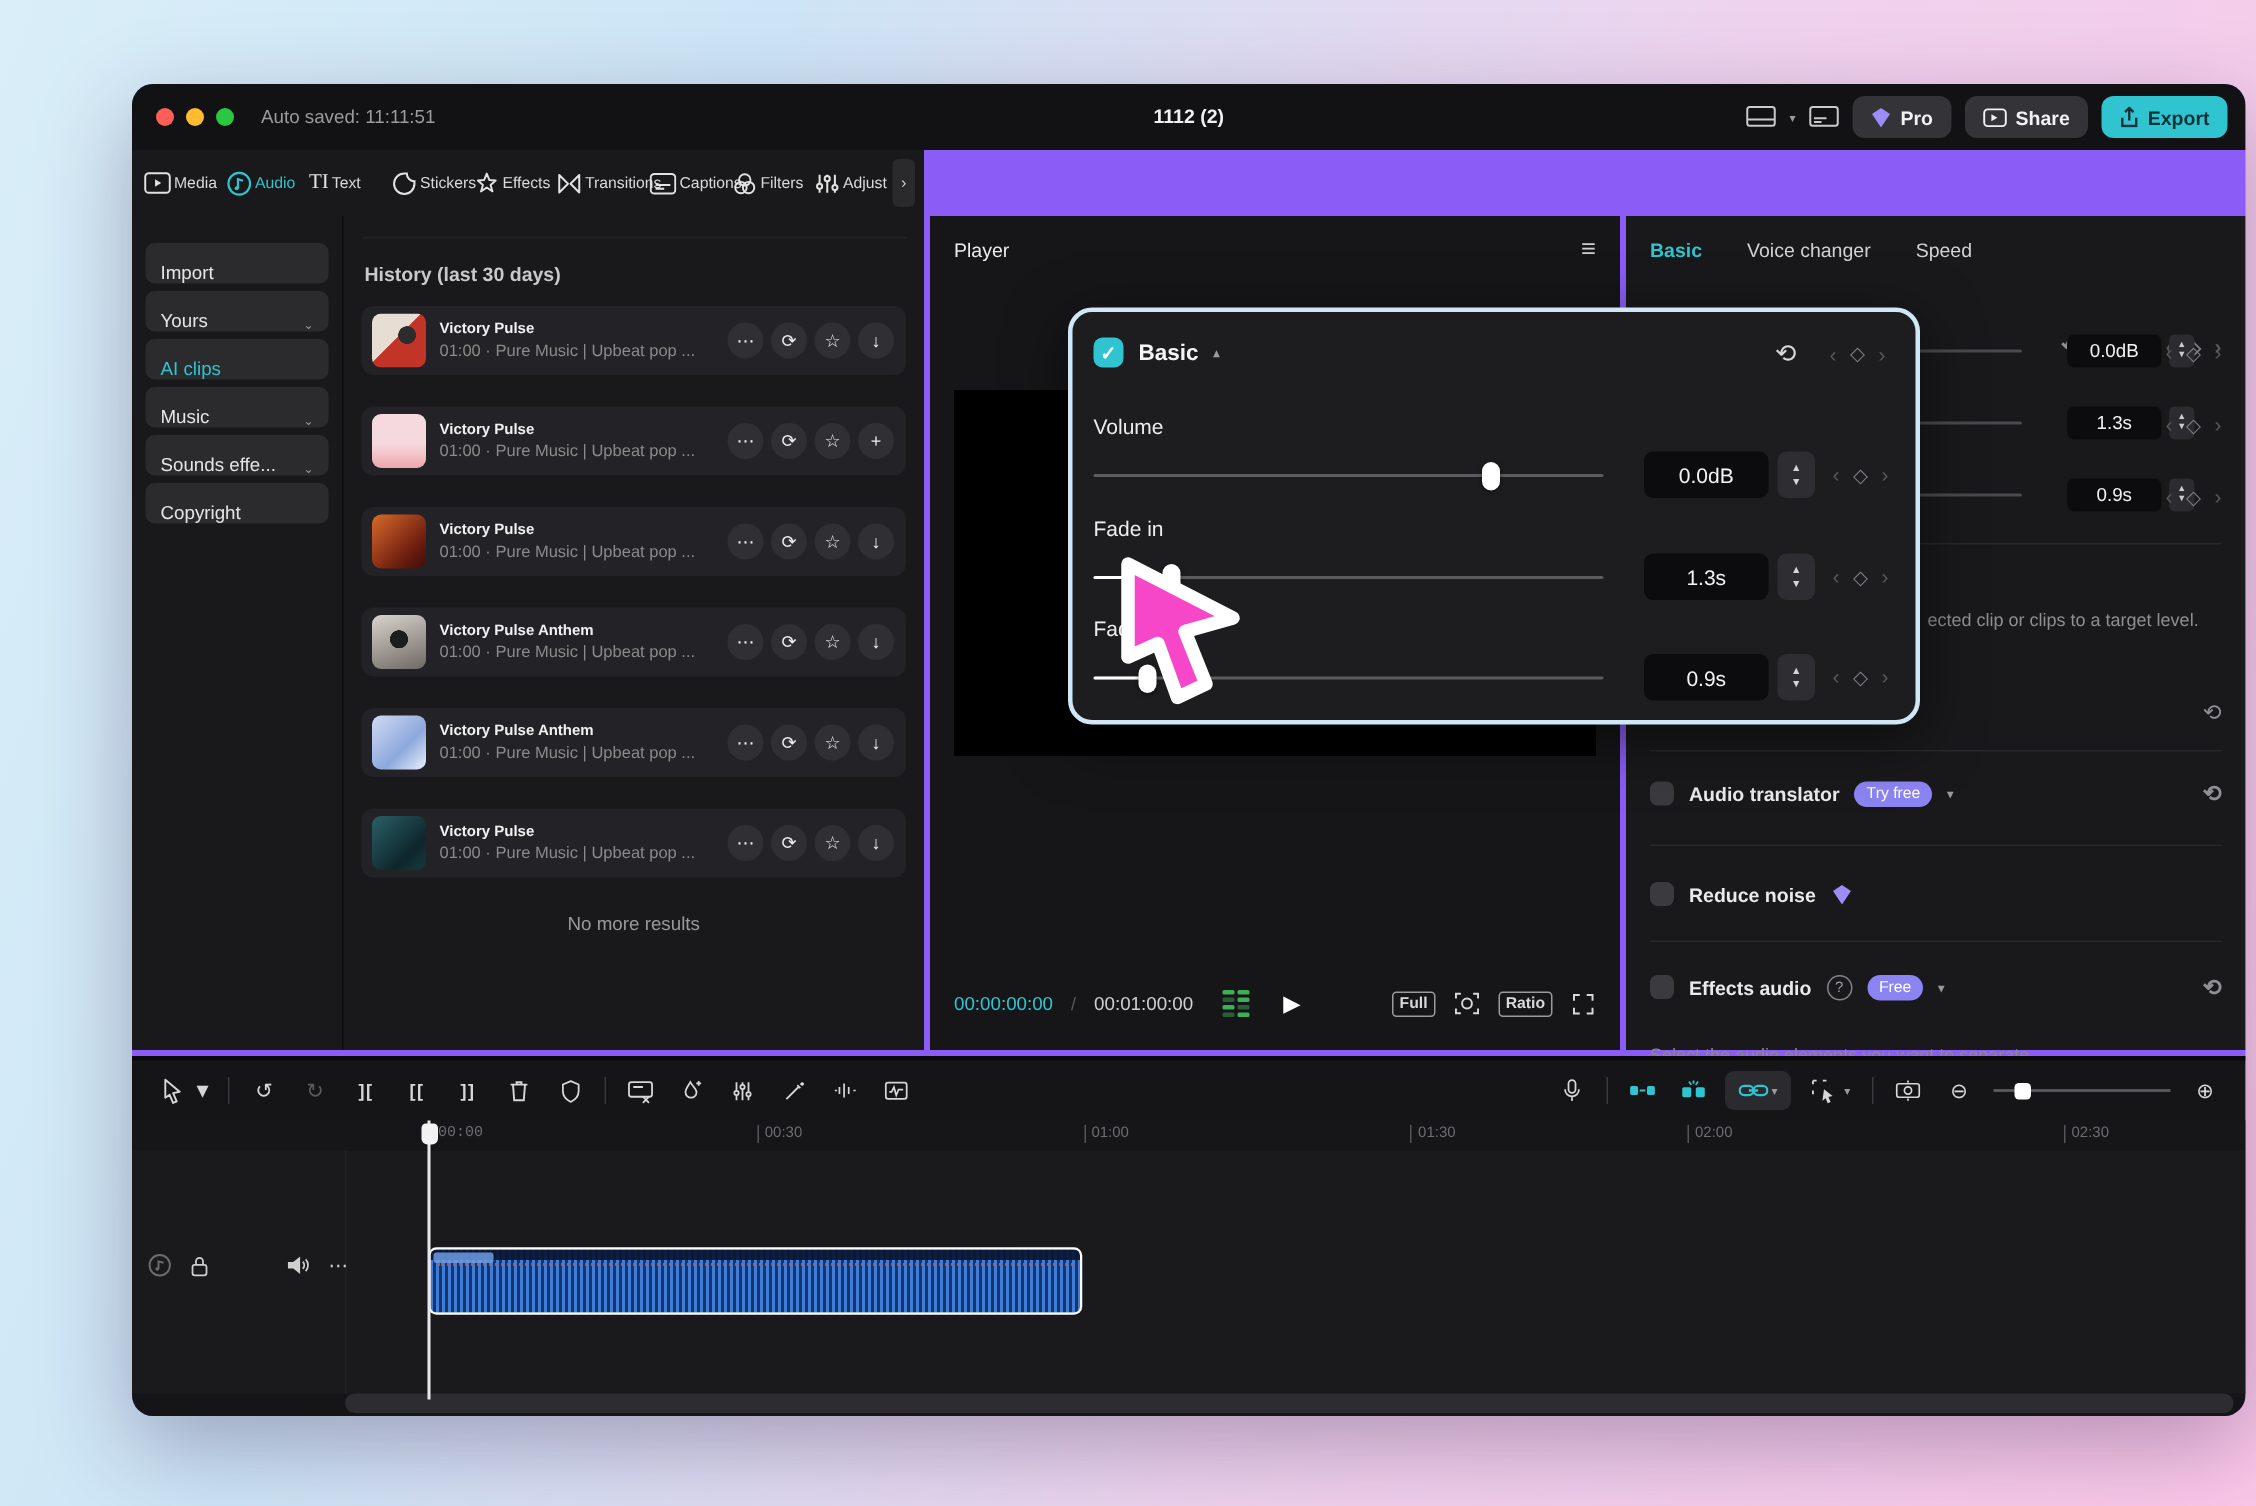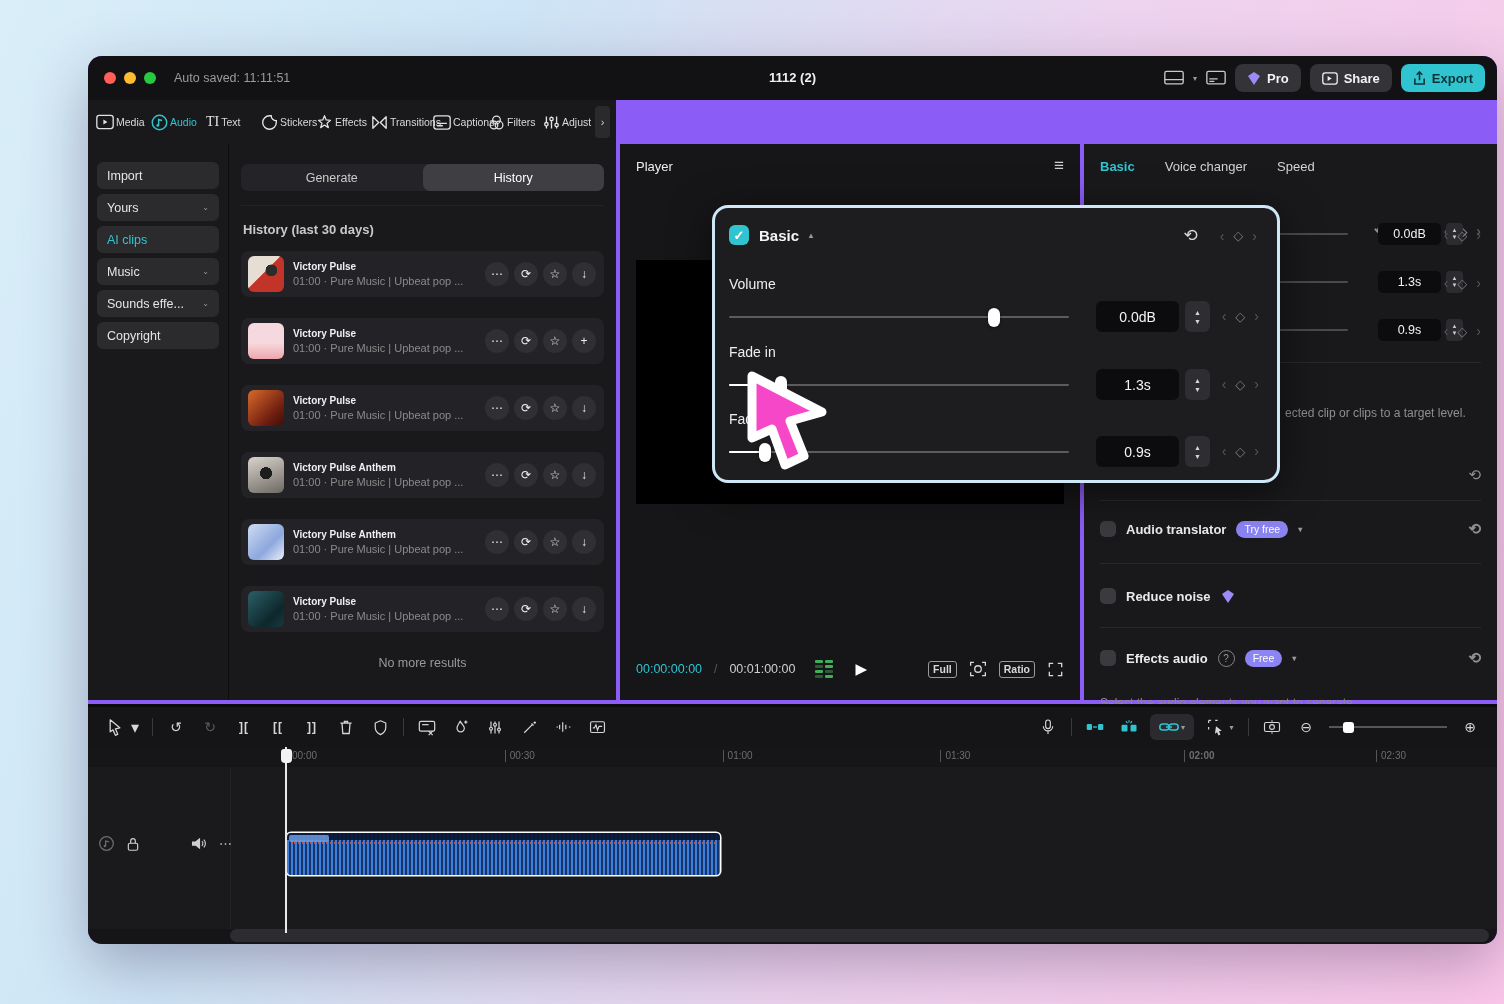--- a/index.html
+++ b/index.html
@@ -28,21 +28,21 @@
   .export{background:#2fc4d0;color:#0b3237}
   .chev{font-size:8px;color:#9a9a9a}
   
   .navrow{position:absolute;left:0;top:44px;width:528px;height:44px;background:#19191b;display:flex;align-items:center;padding-left:8px;box-sizing:border-box}
   .navitem{width:55px;display:flex;flex-direction:row;align-items:center;gap:2px;color:#d9d9d9;font-size:10.5px}
   .navitem .nicon{height:18px;display:flex;align-items:center;color:#e2e2e2}
   .navitem.active,.navitem.active .nicon{color:#2fc4d0}
   .nav-more{position:absolute;left:507px;top:50px;width:15px;height:32px;background:#2a2a2d;border-radius:4px;color:#cfcfcf;font-size:11px;display:flex;align-items:center;justify-content:center}
   .leftpanel{position:absolute;left:0;top:88px;width:528px;height:556px;background:#19191b}
   .sidebar{position:absolute;left:0;top:0;width:140px;bottom:0;border-right:1px solid #0d0d0e}
-  .sb-btn{margin:5px 9px;height:27px;background:#2b2b2e;border-radius:6px;color:#e5e5e5;font-size:12.5px;display:flex;align-items:center;justify-content:space-between;padding:0 10px}
+  .sb-btn{margin:5px 9px;height:27px;background:#2b2b2e;border-radius:6px;color:#e5e5e5;font-size:12.5px;display:flex;align-items:flex-end;justify-content:space-between;padding:0 10px}
   .sb-btn:first-child{margin-top:18px}
   .sb-btn.active span:first-child{color:#2fc4d0}
   .libcontent{position:absolute;left:141px;top:0;right:0;bottom:0}
   .tabs{margin:20px 12px 0;display:flex;background:#242428;border-radius:7px;height:27px}
   .tab{flex:1;display:flex;align-items:center;justify-content:center;color:#c9c9c9;font-size:12.5px;border-radius:7px}
   .tab.active{background:#3e3e43;color:#fff}
   .lib-div{margin:14px 12px 0;border-top:1px solid #232327}
   .lib-head{margin:16px 14px 14px;color:#c9c9c9;font-size:13px;font-weight:bold}
   .hist-item{height:46px;margin:0 12px 21px;background:#232327;border-radius:8px;display:flex;align-items:center;padding:0 8px 0 7px;gap:9px}
   .hi-thumb{width:36px;height:36px;border-radius:6px;flex:none}
@@ -294,24 +294,20 @@
       <div class="sb-btn">
           <span>Sounds effe...</span>
           <span class="chev">⌄</span>
         </div>
       <div class="sb-btn">
           <span>Copyright</span>
         </div>
     </div>
 
     <div class="libcontent">
-      <div class="tabs">
-        <div class="tab">Generate</div>
-        <div class="tab active">History</div>
-      </div>
       <div class="lib-div"></div>
       <div class="lib-head">History (last 30 days)</div>
 
       <div class="hist-item">
         <div class="hi-thumb t1"></div>
         <div class="hi-text">
             <div class="hi-title">Victory Pulse</div>
             <div class="hi-sub">01:00 · Pure Music | Upbeat pop ...</div>
           </div>
         <div class="hi-actions">
@@ -721,25 +717,25 @@
         <span class="ticon ttext">⊖</span>
         <span class="zoomslider">
             <span class="zt"></span>
             <span class="zh"></span>
           </span>
         <span class="ticon ttext">⊕</span>
       </div>
     </div>
 
     <div class="ruler">
-        <span class="rlabel" style="left: 199px;">00:00</span>
+        <span class="rlabel" style="left: 199px; font-family: Liberation Mono, monospace;">00:00</span>
         <span class="rlabel" style="left: 416.8px;">00:30</span>
         <span class="rlabel" style="left: 634.6px;">01:00</span>
         <span class="rlabel" style="left: 852.4px;">01:30</span>
-        <span class="rlabel" style="left: 1096px; font-weight: bold;">02:00</span>
+        <span class="rlabel" style="left: 1037px;">02:00</span>
         <span class="rlabel" style="left: 1288px;">02:30</span>
       </div>
     <div class="ph-handle"></div>
     <div class="ph-line"></div>
 
     <div class="trackarea">
       <div class="thead">
         <div class="thead-icons">
           <span style="opacity:.45">
               <svg width="17" height="17" viewBox="0 0 20 20" fill="none" stroke="#cfcfcf" stroke-width="1.5">

